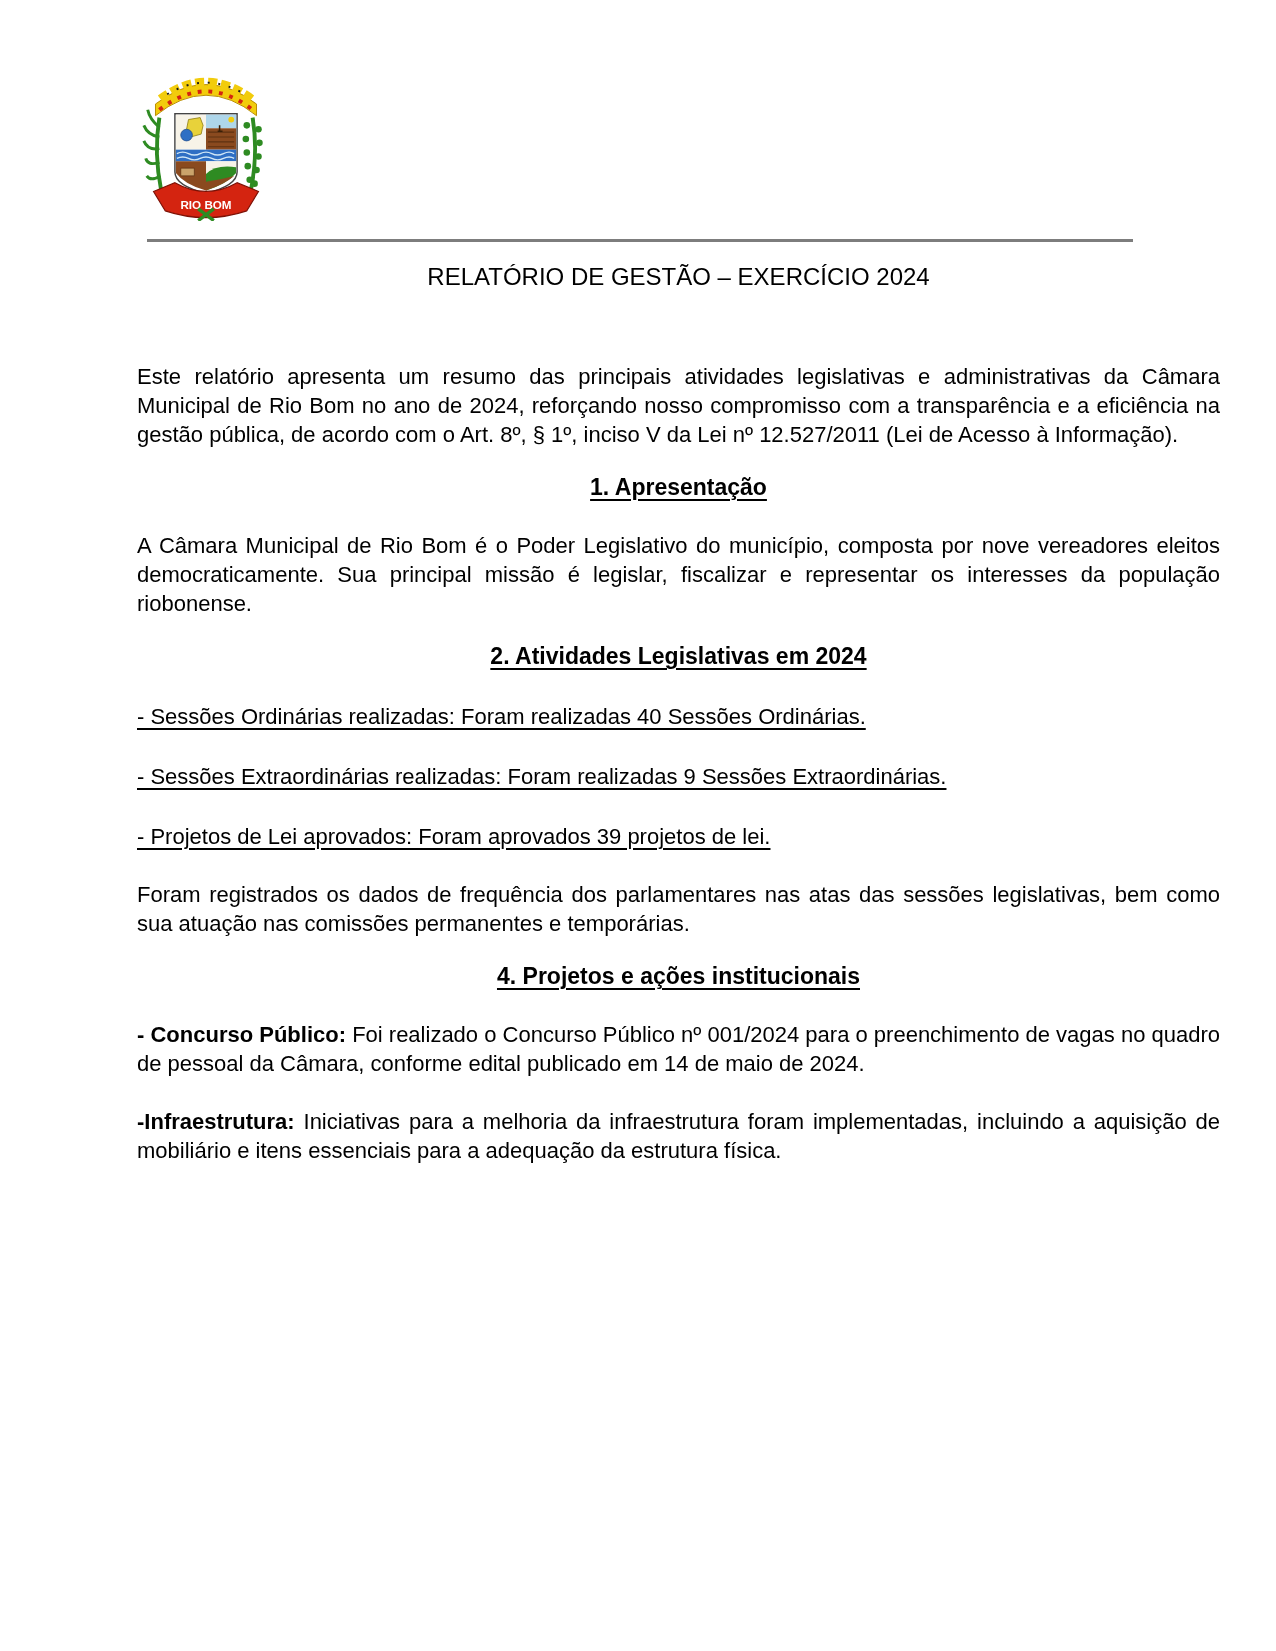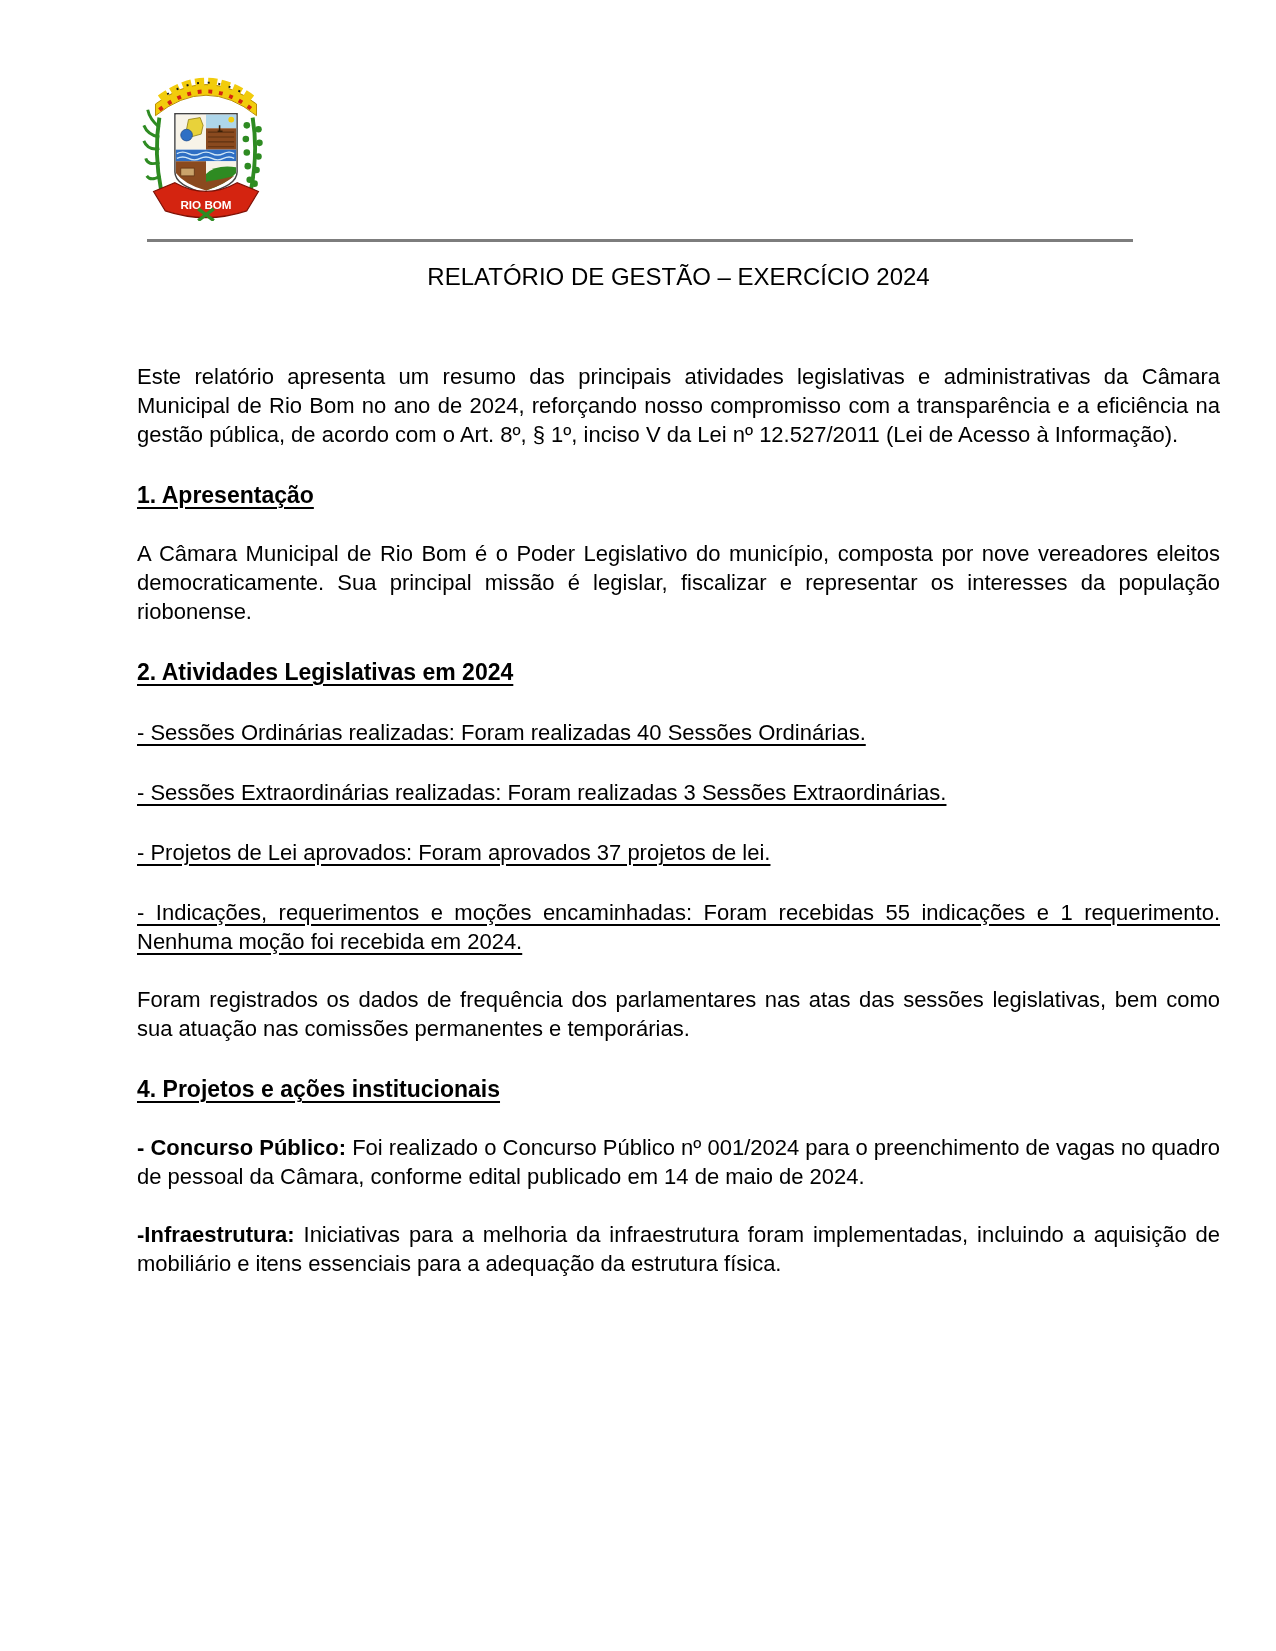--- a/index.html
+++ b/index.html
@@ -70,22 +70,23 @@
   .para {
     font-size: 22px;
     line-height: 29px;
     text-align: justify;
     margin-top: 29px;
   }
   .para.intro { margin-top: 71px; }
   .section-heading {
     font-size: 23px;
     font-weight: 700;
+    text-align: center;
     line-height: 29px;
-    margin-top: 32px;
+    margin-top: 24px;
     margin-bottom: 6px;
     text-decoration: underline;
     text-underline-offset: 4px;
     text-decoration-thickness: 2px;
   }
   .item {
     font-size: 22px;
     line-height: 29px;
     text-align: justify;
     margin-top: 31px;
@@ -161,23 +162,22 @@
 
     <h1 class="doc-title">RELATÓRIO DE GESTÃO – EXERCÍCIO 2024</h1>
 
     <p class="para intro">Este relatório apresenta um resumo das principais atividades legislativas e administrativas da Câmara Municipal de Rio Bom no ano de 2024, reforçando nosso compromisso com a transparência e a eficiência na gestão pública, de acordo com o Art. 8º, § 1º, inciso V da Lei nº 12.527/2011 (Lei de Acesso à Informação).</p>
 
     <h2 class="section-heading">1. Apresentação</h2>
     <p class="para">A Câmara Municipal de Rio Bom é o Poder Legislativo do município, composta por nove vereadores eleitos democraticamente. Sua principal missão é legislar, fiscalizar e representar os interesses da população riobonense.</p>
 
     <h2 class="section-heading">2. Atividades Legislativas em 2024</h2>
     <p class="item">- Sessões Ordinárias realizadas: Foram realizadas 40 Sessões Ordinárias.</p>
-    <p class="item">- Sessões Extraordinárias realizadas: Foram realizadas 3 Sessões Extraordinárias.</p>
-    <p class="item">- Projetos de Lei aprovados: Foram aprovados 37 projetos de lei.</p>
-    <p class="item">- Indicações, requerimentos e moções encaminhadas: Foram recebidas 55 indicações e 1 requerimento. Nenhuma moção foi recebida em 2024.</p>
+    <p class="item">- Sessões Extraordinárias realizadas: Foram realizadas 9 Sessões Extraordinárias.</p>
+    <p class="item">- Projetos de Lei aprovados: Foram aprovados 39 projetos de lei.</p>
 
     <p class="para">Foram registrados os dados de frequência dos parlamentares nas atas das sessões legislativas, bem como sua atuação nas comissões permanentes e temporárias.</p>
 
     <h2 class="section-heading">4. Projetos e ações institucionais</h2>
     <p class="para"><span class="lead-bold">- Concurso Público:</span><span> Foi realizado o Concurso Público nº 001/2024 para o preenchimento de vagas no quadro de pessoal da Câmara, conforme edital publicado em 14 de maio de 2024.</span></p>
     <p class="para"><span class="lead-bold">-Infraestrutura:</span><span> Iniciativas para a melhoria da infraestrutura foram implementadas, incluindo a aquisição de mobiliário e itens essenciais para a adequação da estrutura física.</span></p>
 
   </main>
 </div>
 

